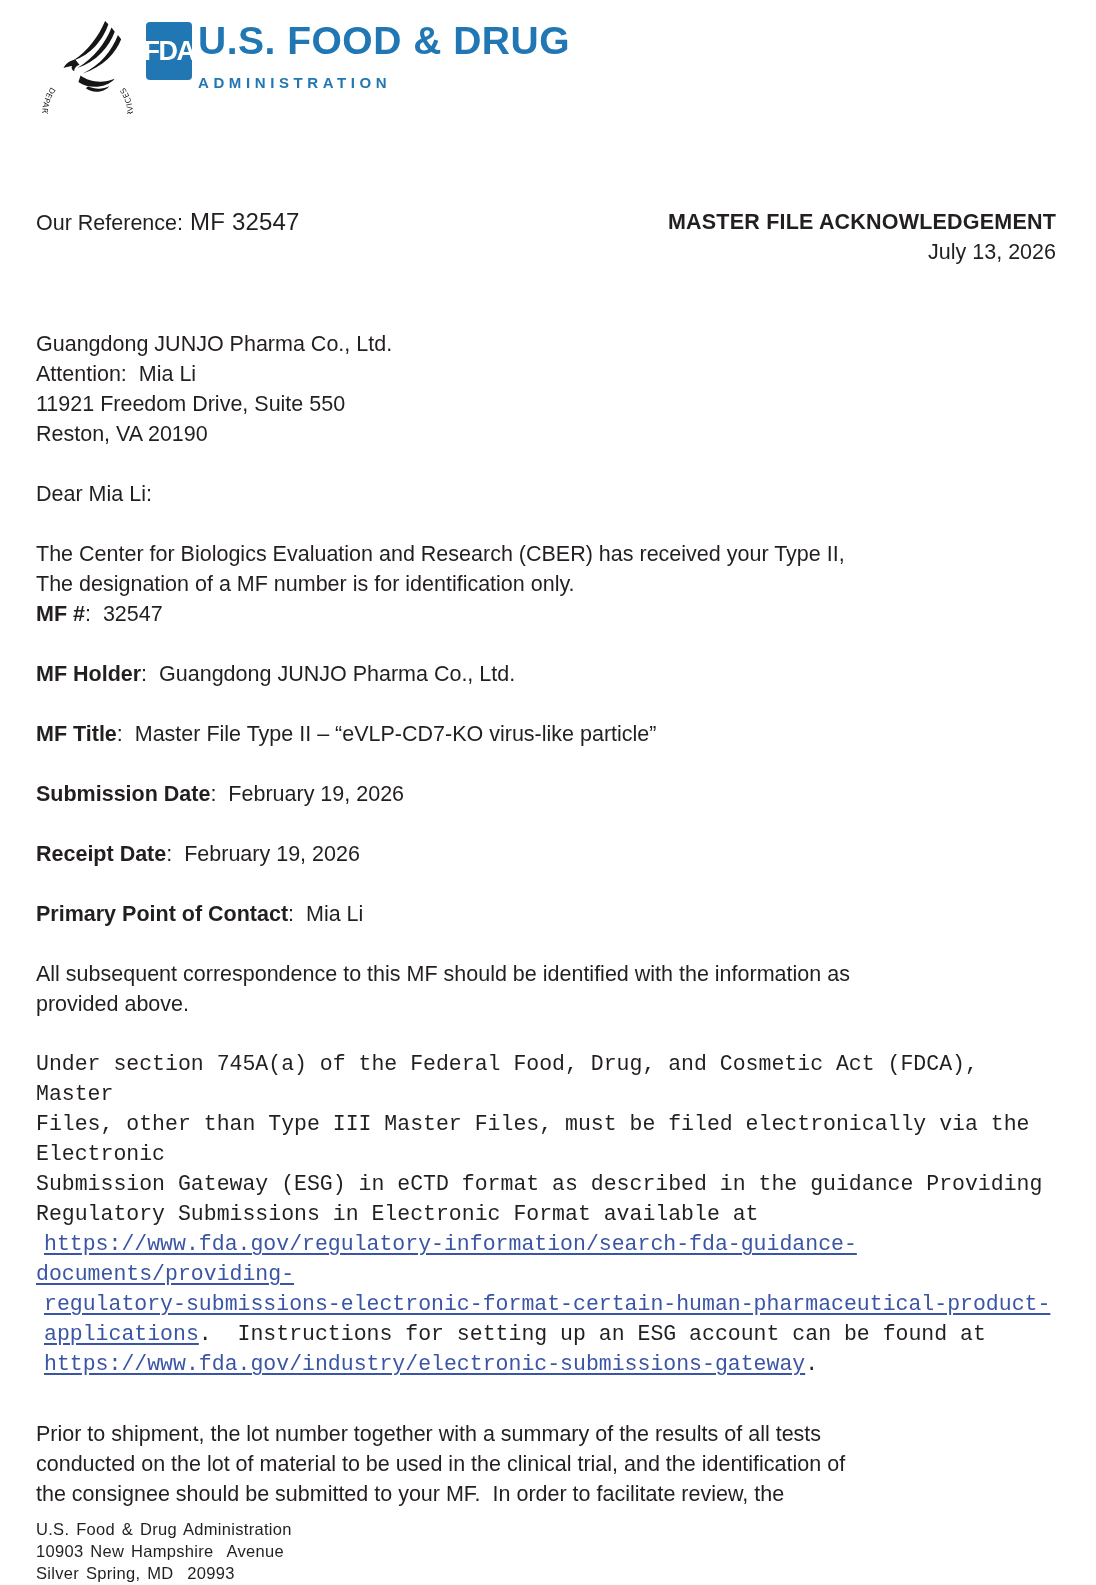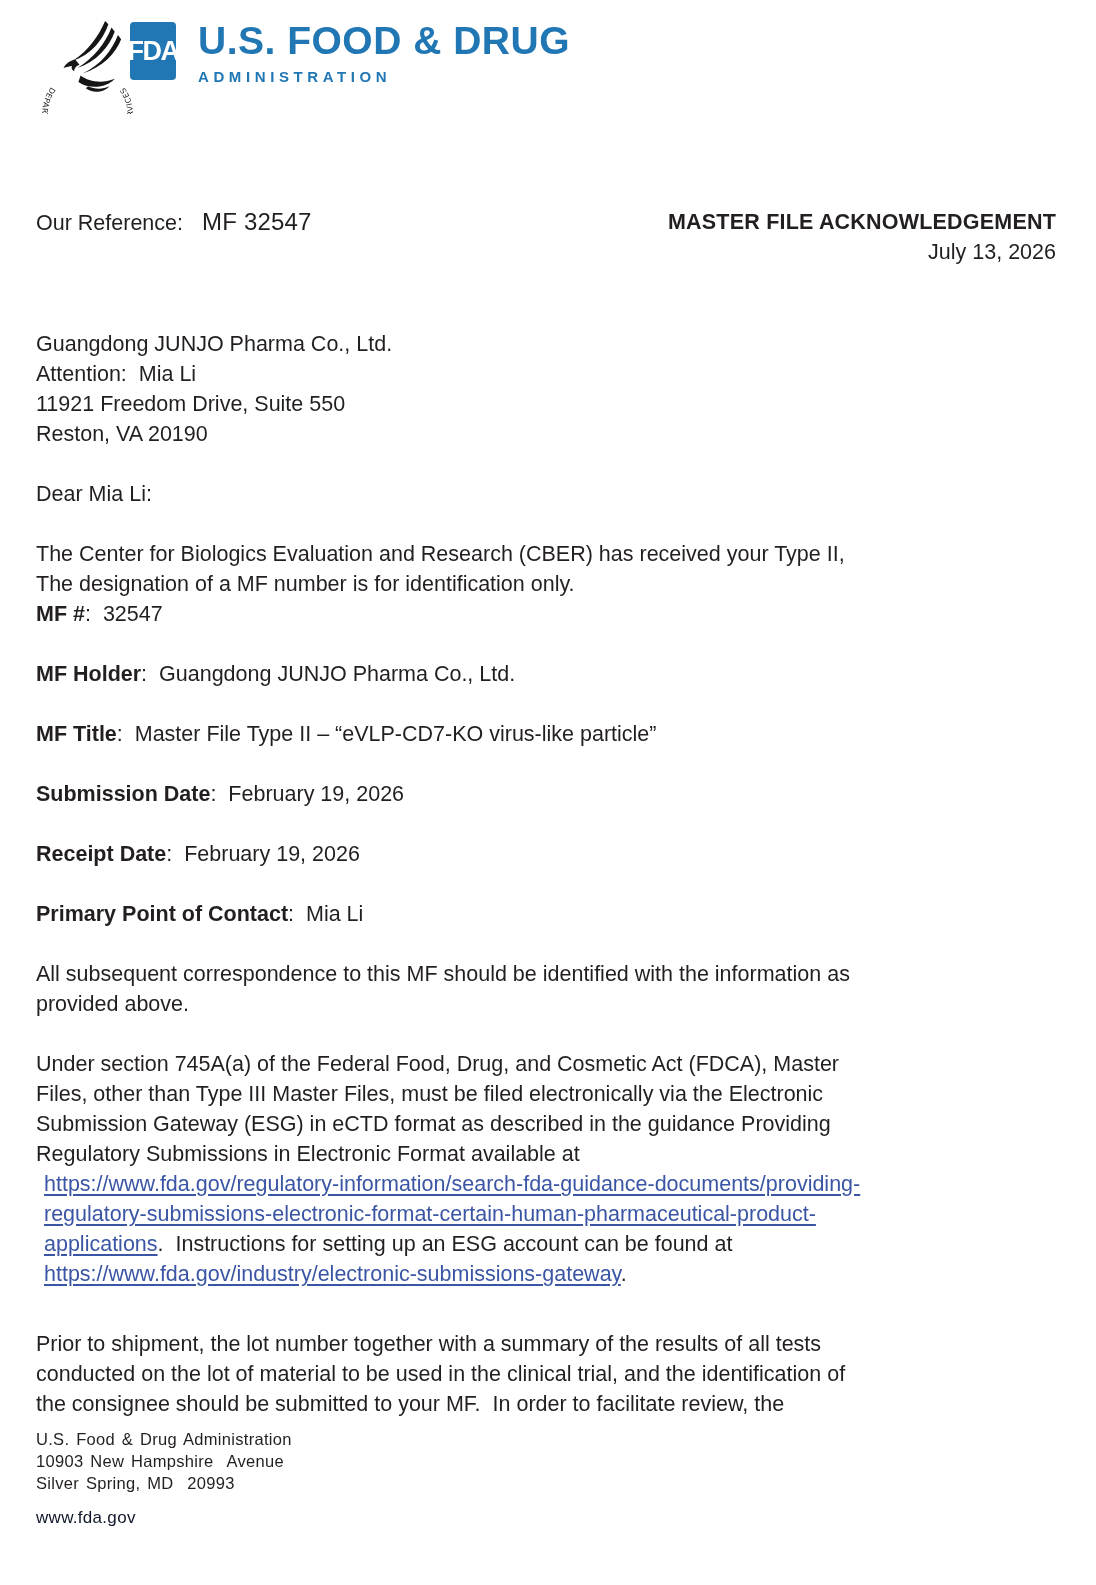--- a/index.html
+++ b/index.html
@@ -14,45 +14,45 @@
     padding: 0 40px 0 36px;
     font-family: "Liberation Sans", "DejaVu Sans", sans-serif;
     color: #231f20;
     font-size: 21.5px;
     line-height: 30px;
   }
   
   .logo-row { position: relative; height: 105px; margin-top: 4px; }
   .hhs-seal { position: absolute; left: -16px; top: 0; }
   .fda-box {
-    position: absolute; left: 94px; top: 18px;
+    position: absolute; left: 110px; top: 18px;
     width: 46px; height: 58px;
     background: #2077b4; border-radius: 4px;
     display: flex; align-items: center; justify-content: center;
   }
   .fda-box span {
     color: #ffffff; font-weight: bold; font-size: 27px; letter-spacing: -1.5px;
     font-family: "Liberation Sans", sans-serif;
   }
   .wordmark { position: absolute; left: 162px; top: 20px; color: #2077b4; }
   .wm1 { font-weight: bold; font-size: 39px; line-height: 33px; letter-spacing: 0.5px; }
-  .wm2 { font-weight: bold; font-size: 15px; line-height: 20px; letter-spacing: 4.6px; margin-top: 10px; }
+  .wm2 { font-weight: bold; font-size: 15px; line-height: 20px; letter-spacing: 4.6px; margin-top: 16px; }
   
   .ref-row { display: flex; justify-content: space-between; margin-top: 98px; }
   .ref-left { white-space: pre-wrap; }
-  .ref-value { font-size: 24px; margin-left: 19px; letter-spacing: 0.2px; }
+  .ref-value { font-size: 24px; margin-left: 7px; letter-spacing: 0.2px; }
   .head-right { text-align: right; }
   .doc-title { font-weight: bold; letter-spacing: 0.2px; }
   
   .block { margin-top: 30px; }
   .line, .field, .f-line { white-space: pre-wrap; }
   .field { margin-bottom: 30px; }
   .b { font-weight: bold; }
   a.doc-link { color: #3a55a4; text-decoration: underline; text-underline-offset: 3px; margin-left: 8px; }
-  .p3-gap { margin-top: 30px; }
+  .p3-gap { margin-top: 30px; font-family: Liberation Mono, monospace; }
   .p4-gap { margin-top: 40px; }
   
   .footer { margin-top: 9px; font-size: 16.5px; line-height: 22px; letter-spacing: 0.3px; word-spacing: 2px; }
   .f-line { margin: 0; }
   a.site-link { color: #0f172a; text-decoration: none; }
   .site-row { margin-top: 13px; font-size: 17px; line-height: 22px; }
 </style>
 </head>
 <body>
 

